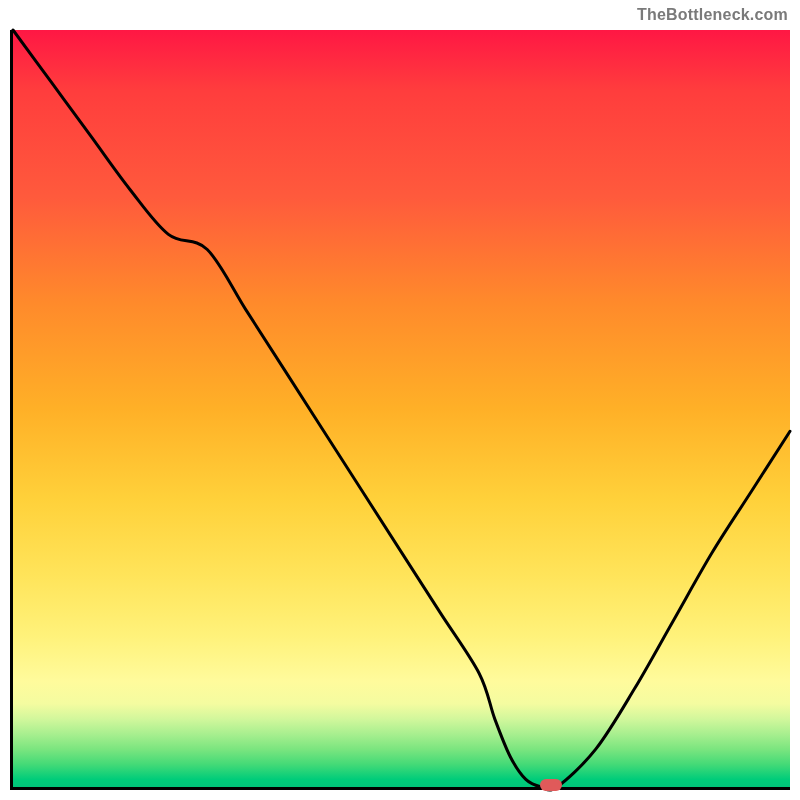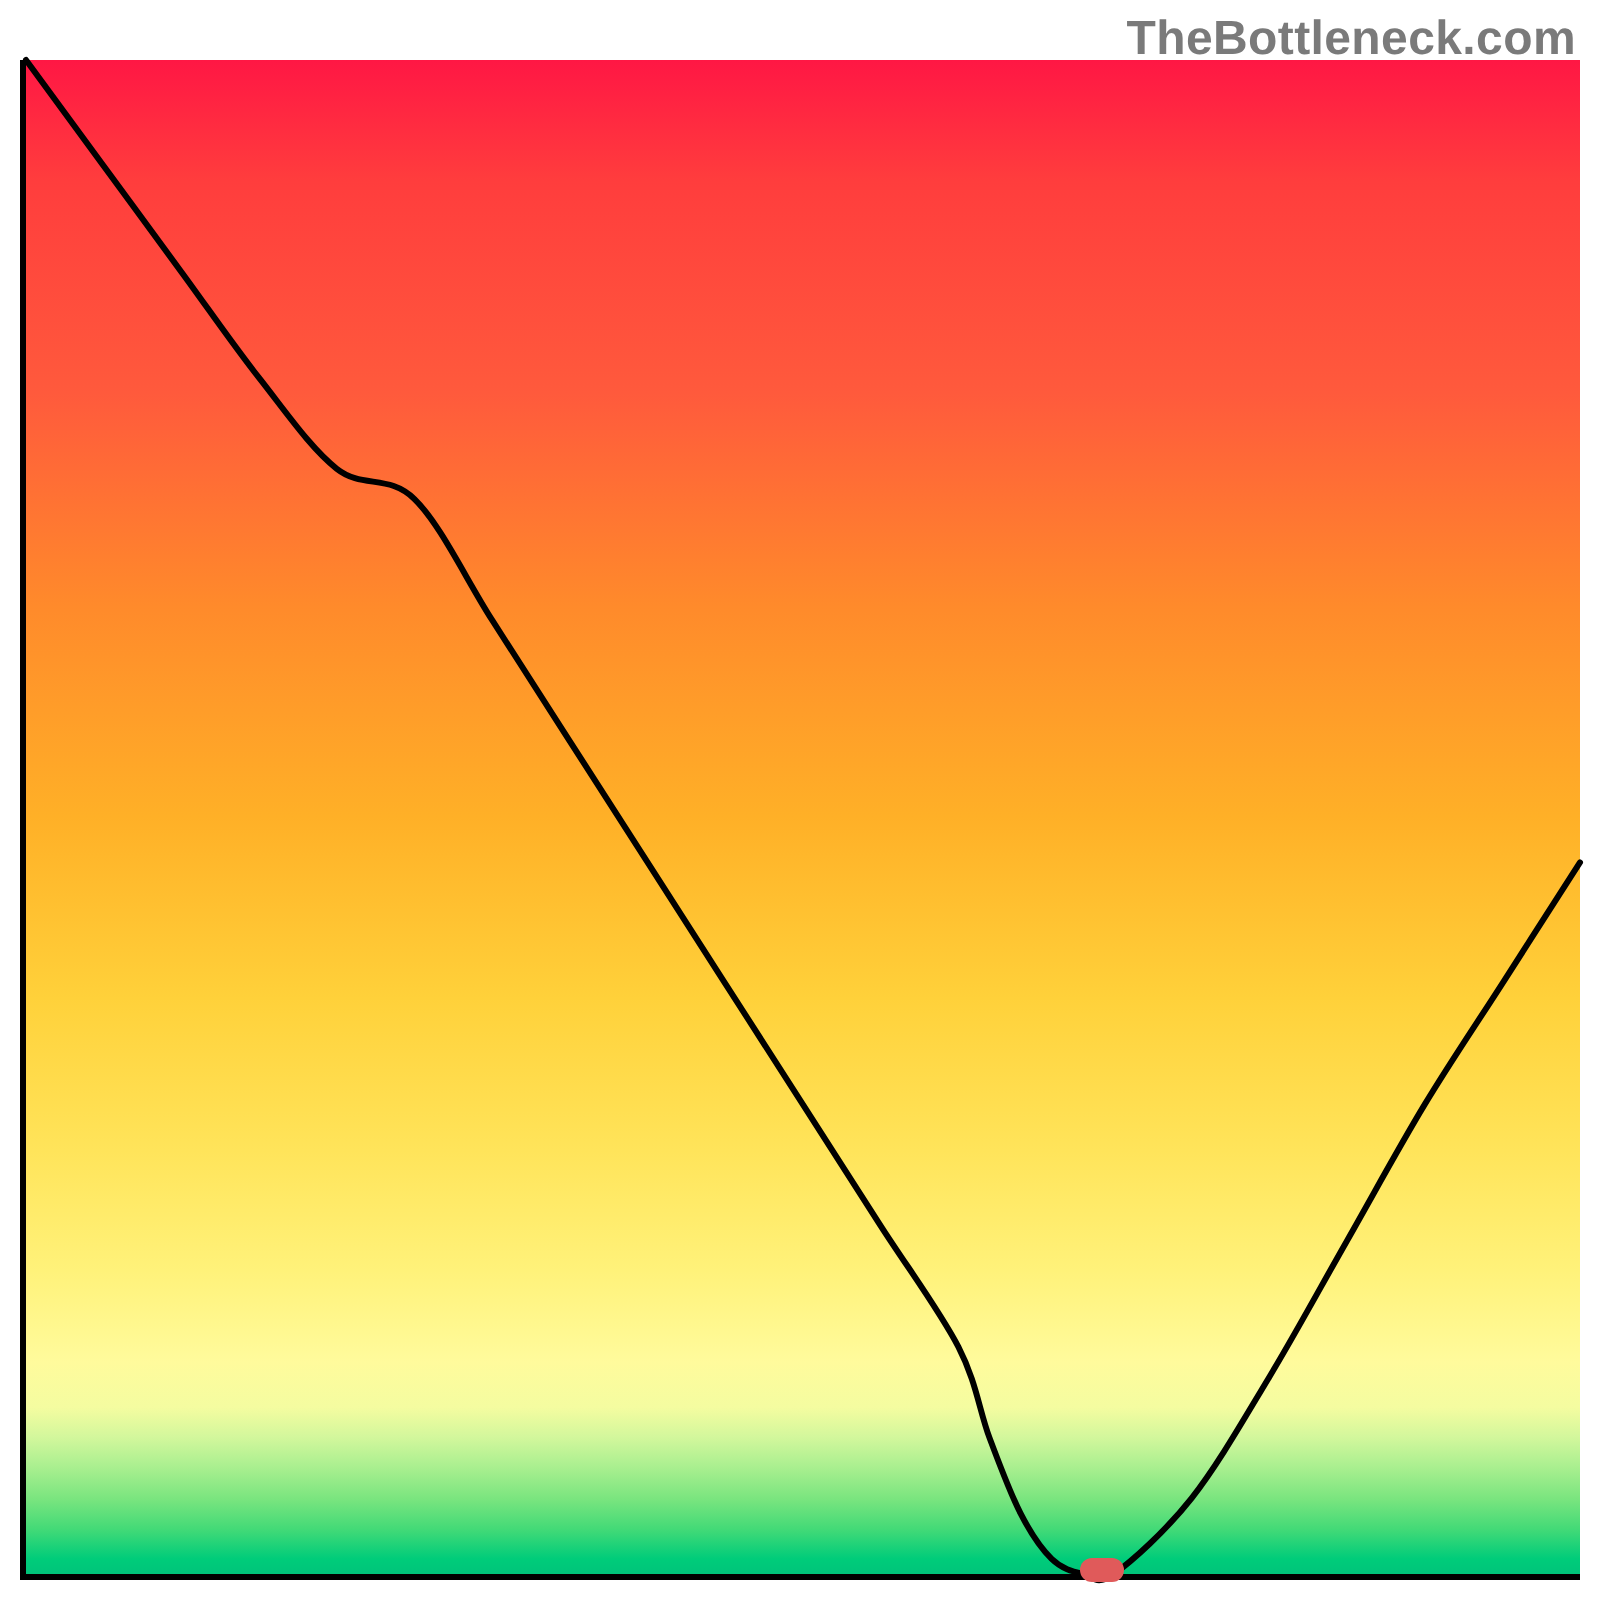--- a/index.html
+++ b/index.html
@@ -7,21 +7,21 @@
   .chart-container {
     position: relative;
     width: 800px;
     height: 800px;
   }
   .watermark {
     position: absolute;
     top: 6px;
     right: 12px;
     font-family: Arial, Helvetica, sans-serif;
-    font-size: 24px;
+    font-size: 16px;
     font-weight: 600;
     color: #7a7a7a;
     letter-spacing: 0.2px;
   }
   .plot-area {
     position: absolute;
     left: 10px;
     top: 30px;
     width: 780px;
     height: 760px;

